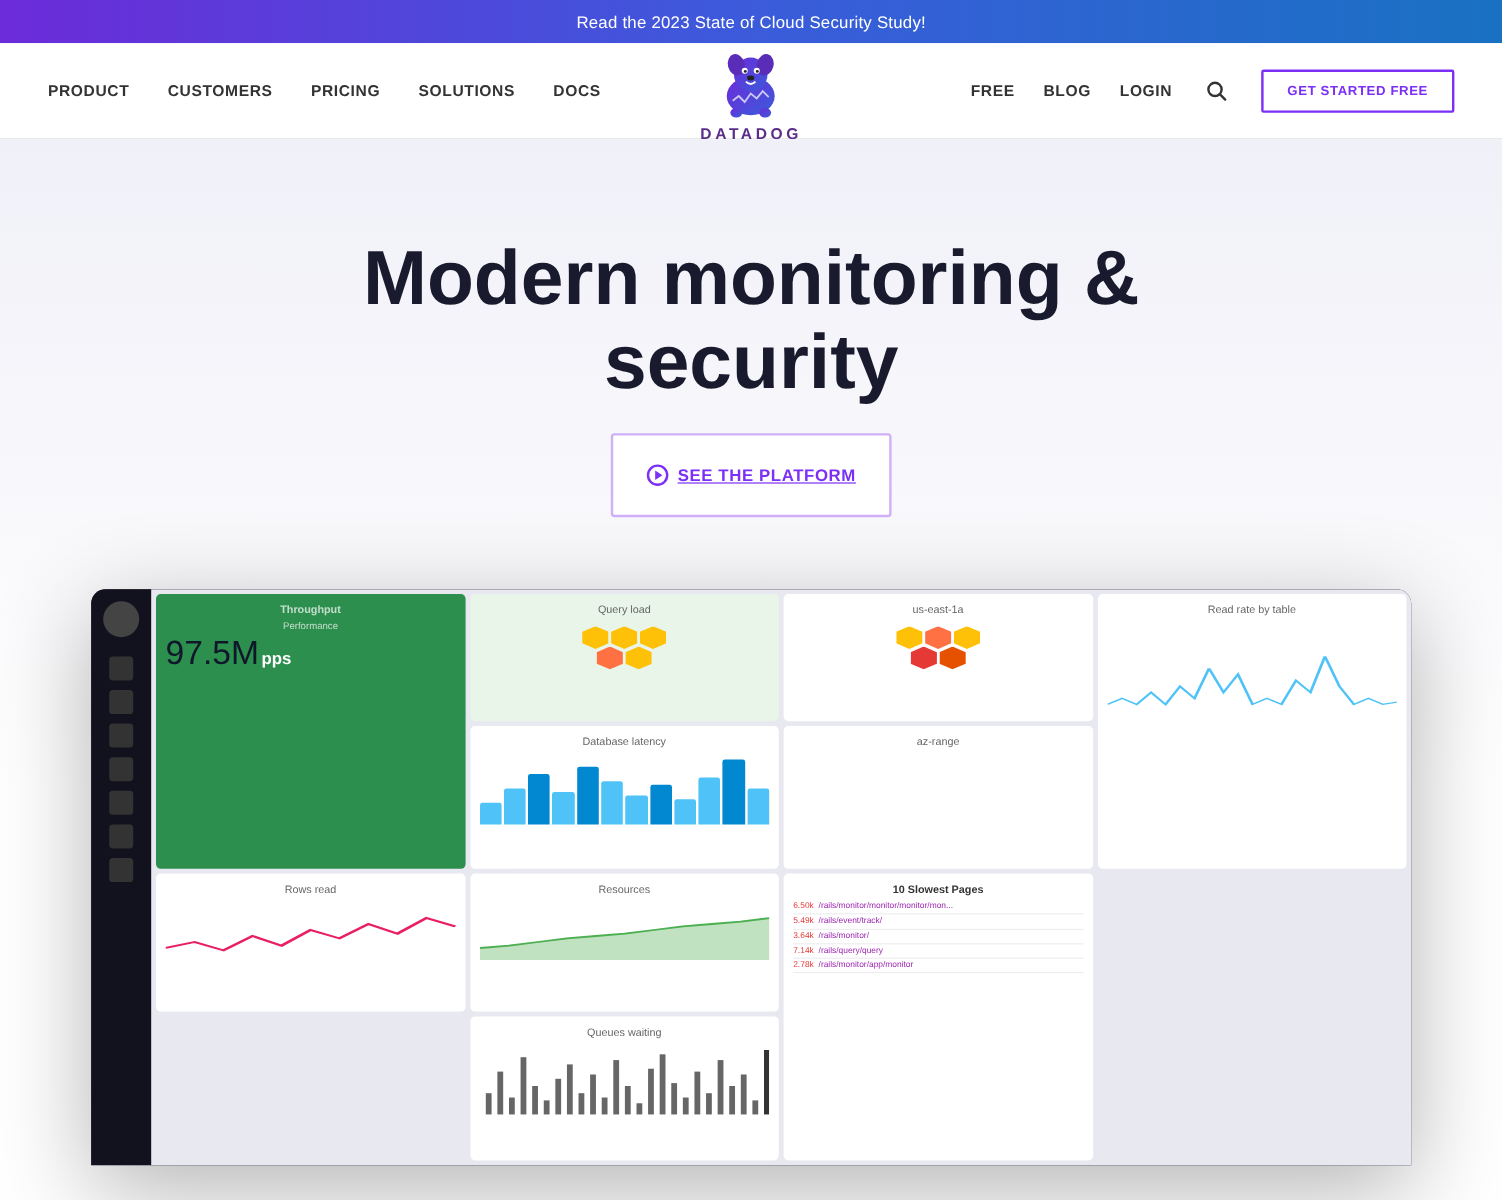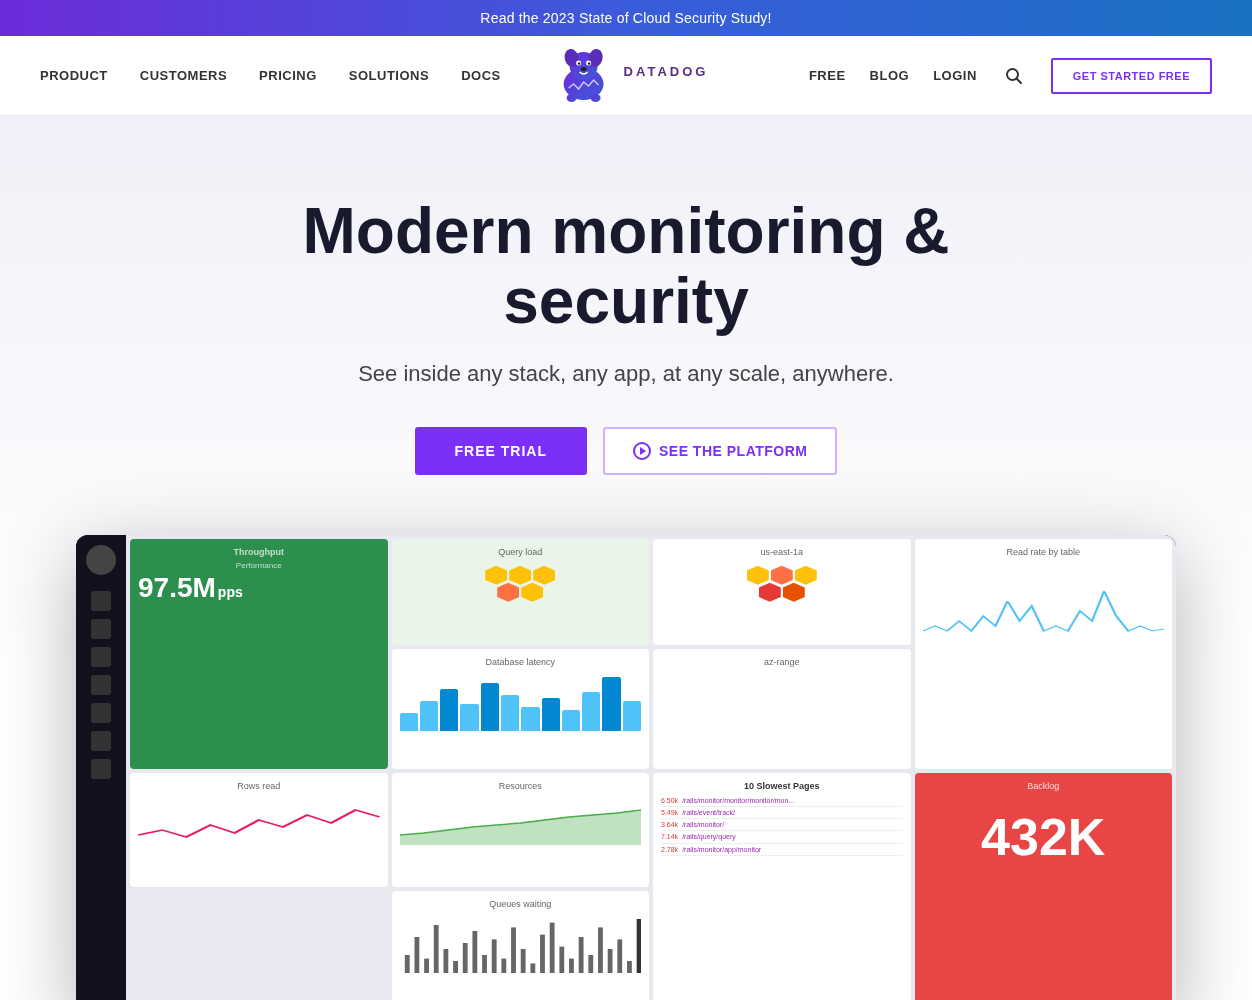--- a/index.html
+++ b/index.html
@@ -45,21 +45,21 @@
       text-decoration: none;
       letter-spacing: 0.5px;
       cursor: pointer;
     }
 
     .logo-container {
       position: absolute;
       left: 50%;
       transform: translateX(-50%);
       display: flex;
-      flex-direction: row;
+      flex-direction: column;
       align-items: center;
     }
     .logo-svg {
       width: 80px;
       height: 80px;
     }
     .logo-text {
       font-size: 13px;
       font-weight: 800;
       letter-spacing: 3px;
@@ -123,29 +123,30 @@
       font-size: 14px;
       font-weight: 700;
       letter-spacing: 1px;
       cursor: pointer;
       border-radius: 3px;
     }
     .see-platform-btn {
       background: #fff;
       color: #7b2ff7;
       border: 2px solid #d0b0f8;
-      padding: 8px 28px;
+      padding: 24px 28px;
       font-size: 14px;
       font-weight: 700;
       letter-spacing: 0.5px;
       cursor: pointer;
       border-radius: 3px;
       display: flex;
       align-items: center;
       gap: 8px;
+      text-decoration: underline;
     }
     .play-icon {
       width: 18px;
       height: 18px;
       border: 2px solid #7b2ff7;
       border-radius: 50%;
       display: flex;
       align-items: center;
       justify-content: center;
       flex-shrink: 0;
@@ -216,22 +217,22 @@
     .widget-green {
       background: #2d8f4e;
       color: #fff;
     }
     .widget-red {
       background: #e84545;
       color: #fff;
     }
     .widget-number-large {
       font-size: 28px;
-      font-weight: 700;
-      color: #ffffff;
+      font-weight: 400;
+      color: #0f172a;
       line-height: 1;
     }
     .widget-unit {
       font-size: 14px;
       font-weight: 700;
     }
 
     
     .honeycomb-container {
       display: flex;
@@ -333,24 +334,22 @@
         <circle cx="7.5" cy="7.5" r="5.5" stroke="#333" stroke-width="2"></circle>
         <line x1="11.5" y1="11.5" x2="16" y2="16" stroke="#333" stroke-width="2" stroke-linecap="round"></line>
       </svg>
     </button>
     <button class="get-started-btn">GET STARTED FREE</button>
   </div>
 </nav>
 
 <section class="hero">
   <h1>Modern monitoring &amp; security</h1>
-  <p>See inside any stack, any app, at any scale, anywhere.</p>
 
   <div class="hero-buttons">
-    <button class="free-trial-btn">FREE TRIAL</button>
     <button class="see-platform-btn">
       <span class="play-icon">
         <span class="play-triangle"></span>
       </span>
       <span>SEE THE PLATFORM</span>
     </button>
   </div>
 
   <div class="dashboard-container">
     <div class="dashboard-mockup">
@@ -476,24 +475,20 @@
               <span style="color:#e53935;">7.14k</span>
               <span style="color:#9c27b0;">/rails/query/query</span>
             </div>
             <div style="display:flex; gap:4px; border-bottom:1px solid #eee;">
               <span style="color:#e53935;">2.78k</span>
               <span style="color:#9c27b0;">/rails/monitor/app/monitor</span>
             </div>
           </div>
         </div>
 
-        <div class="widget widget-red" style="grid-column: 4; grid-row: 3 / 5;">
-          <div class="widget-title" style="color:rgba(255,255,255,0.8);">Backlog</div>
-          <div class="widget-number-large" style="font-size:52px; margin-top:20px;">432K</div>
-        </div>
 
 
         <div class="widget" style="grid-column: 2; grid-row: 4;">
           <div class="widget-title">Queues waiting</div>
           <div class="spikes-chart">
             <svg width="100%" height="100%" viewBox="0 0 100 50" preserveAspectRatio="none">
               <rect x="2" y="35" width="2" height="15" fill="#666"></rect>
               <rect x="6" y="20" width="2" height="30" fill="#666"></rect>
               <rect x="10" y="38" width="2" height="12" fill="#666"></rect>
               <rect x="14" y="10" width="2" height="40" fill="#666"></rect>

